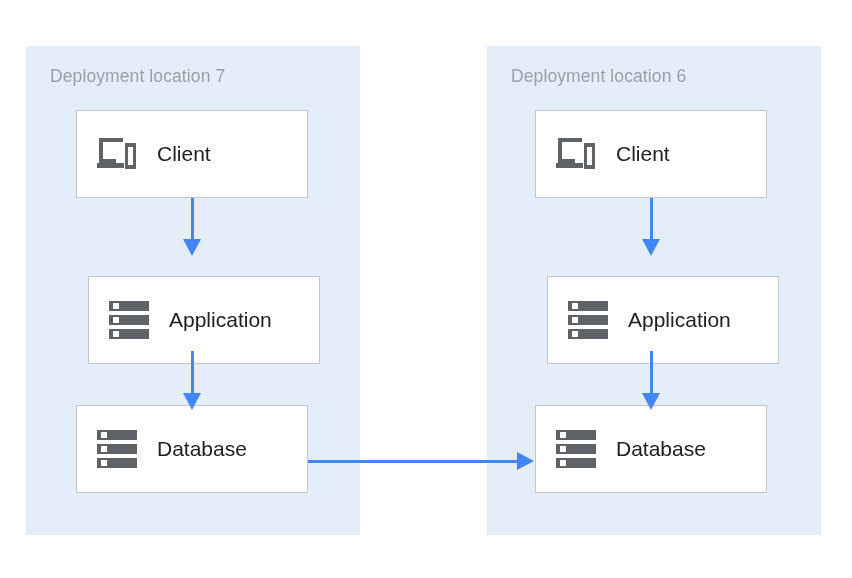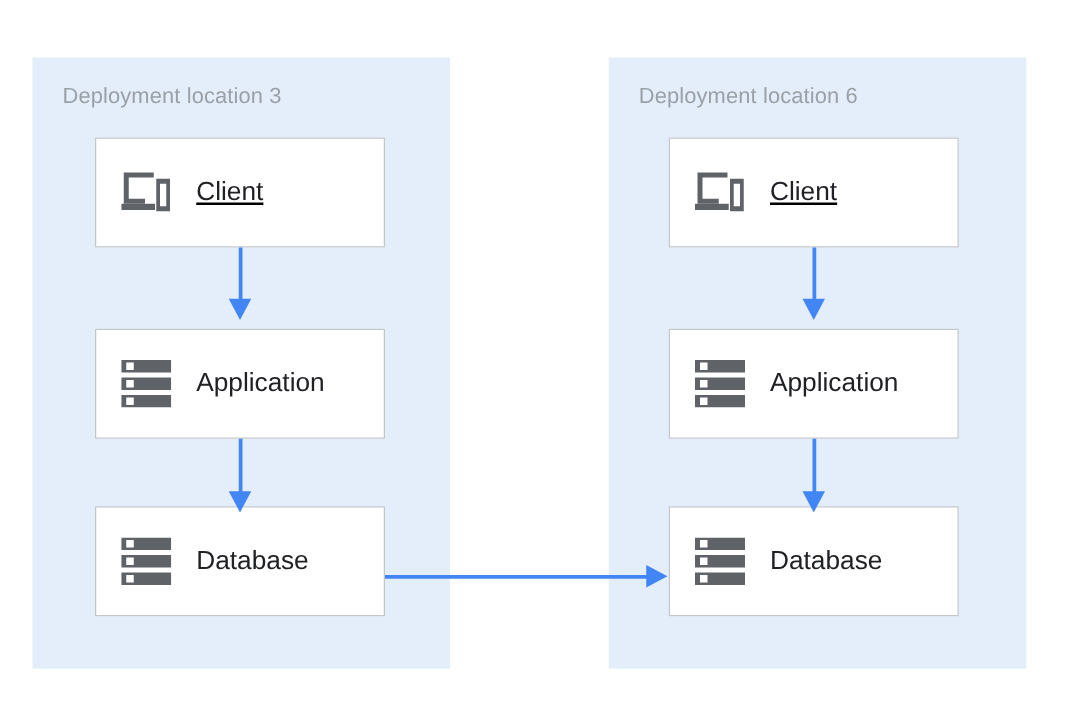--- a/index.html
+++ b/index.html
@@ -41,22 +41,22 @@
     position: absolute;
     width: 232px;
     height: 88px;
     background: #ffffff;
     border: 1px solid #c3c7cb;
     box-sizing: border-box;
     display: flex;
     align-items: center;
     padding-left: 18px;
   }
-  .node.row-client   { top: 110px; text-decoration: underline; }
-  .node.row-app      { top: 263px; }
+  .node.row-client   { top: 110px; }
+  .node.row-app      { top: 276px; margin-left: 12px; }
   .node.row-db       { top: 405px; }
   .col-left  .node { left: 76px; }
   .col-right .node { left: 535px; }
 
   .node-icon {
     width: 44px;
     height: 44px;
     flex: 0 0 44px;
     display: flex;
     align-items: center;
@@ -111,21 +111,21 @@
   
   .h-db   { left: 308px; top: 459.5px; width: 210px; }
   .h-db-h { left: 517px; top: 452px; }
 </style>
 </head>
 <body>
 
 <div id="canvas">
 
   <div class="zone left">
-    <div class="zone-label">Deployment location 3</div>
+    <div class="zone-label">Deployment location 7</div>
   </div>
 
   <div class="col-left">
 
     <div class="node row-client">
       <span class="node-icon">
         <svg width="40" height="34" viewBox="0 0 40 34" aria-hidden="true">
           <path fill="#5f6368" d="M2 1 h24 v4 h-20 v17 h13 v4 h-17 z"></path>
           <rect x="0" y="26" width="27" height="5" fill="#5f6368"></rect>
           <path fill="#5f6368" d="M28 6 h11 v26 h-11 z M31 10 h5 v18 h-5 z"></path>

